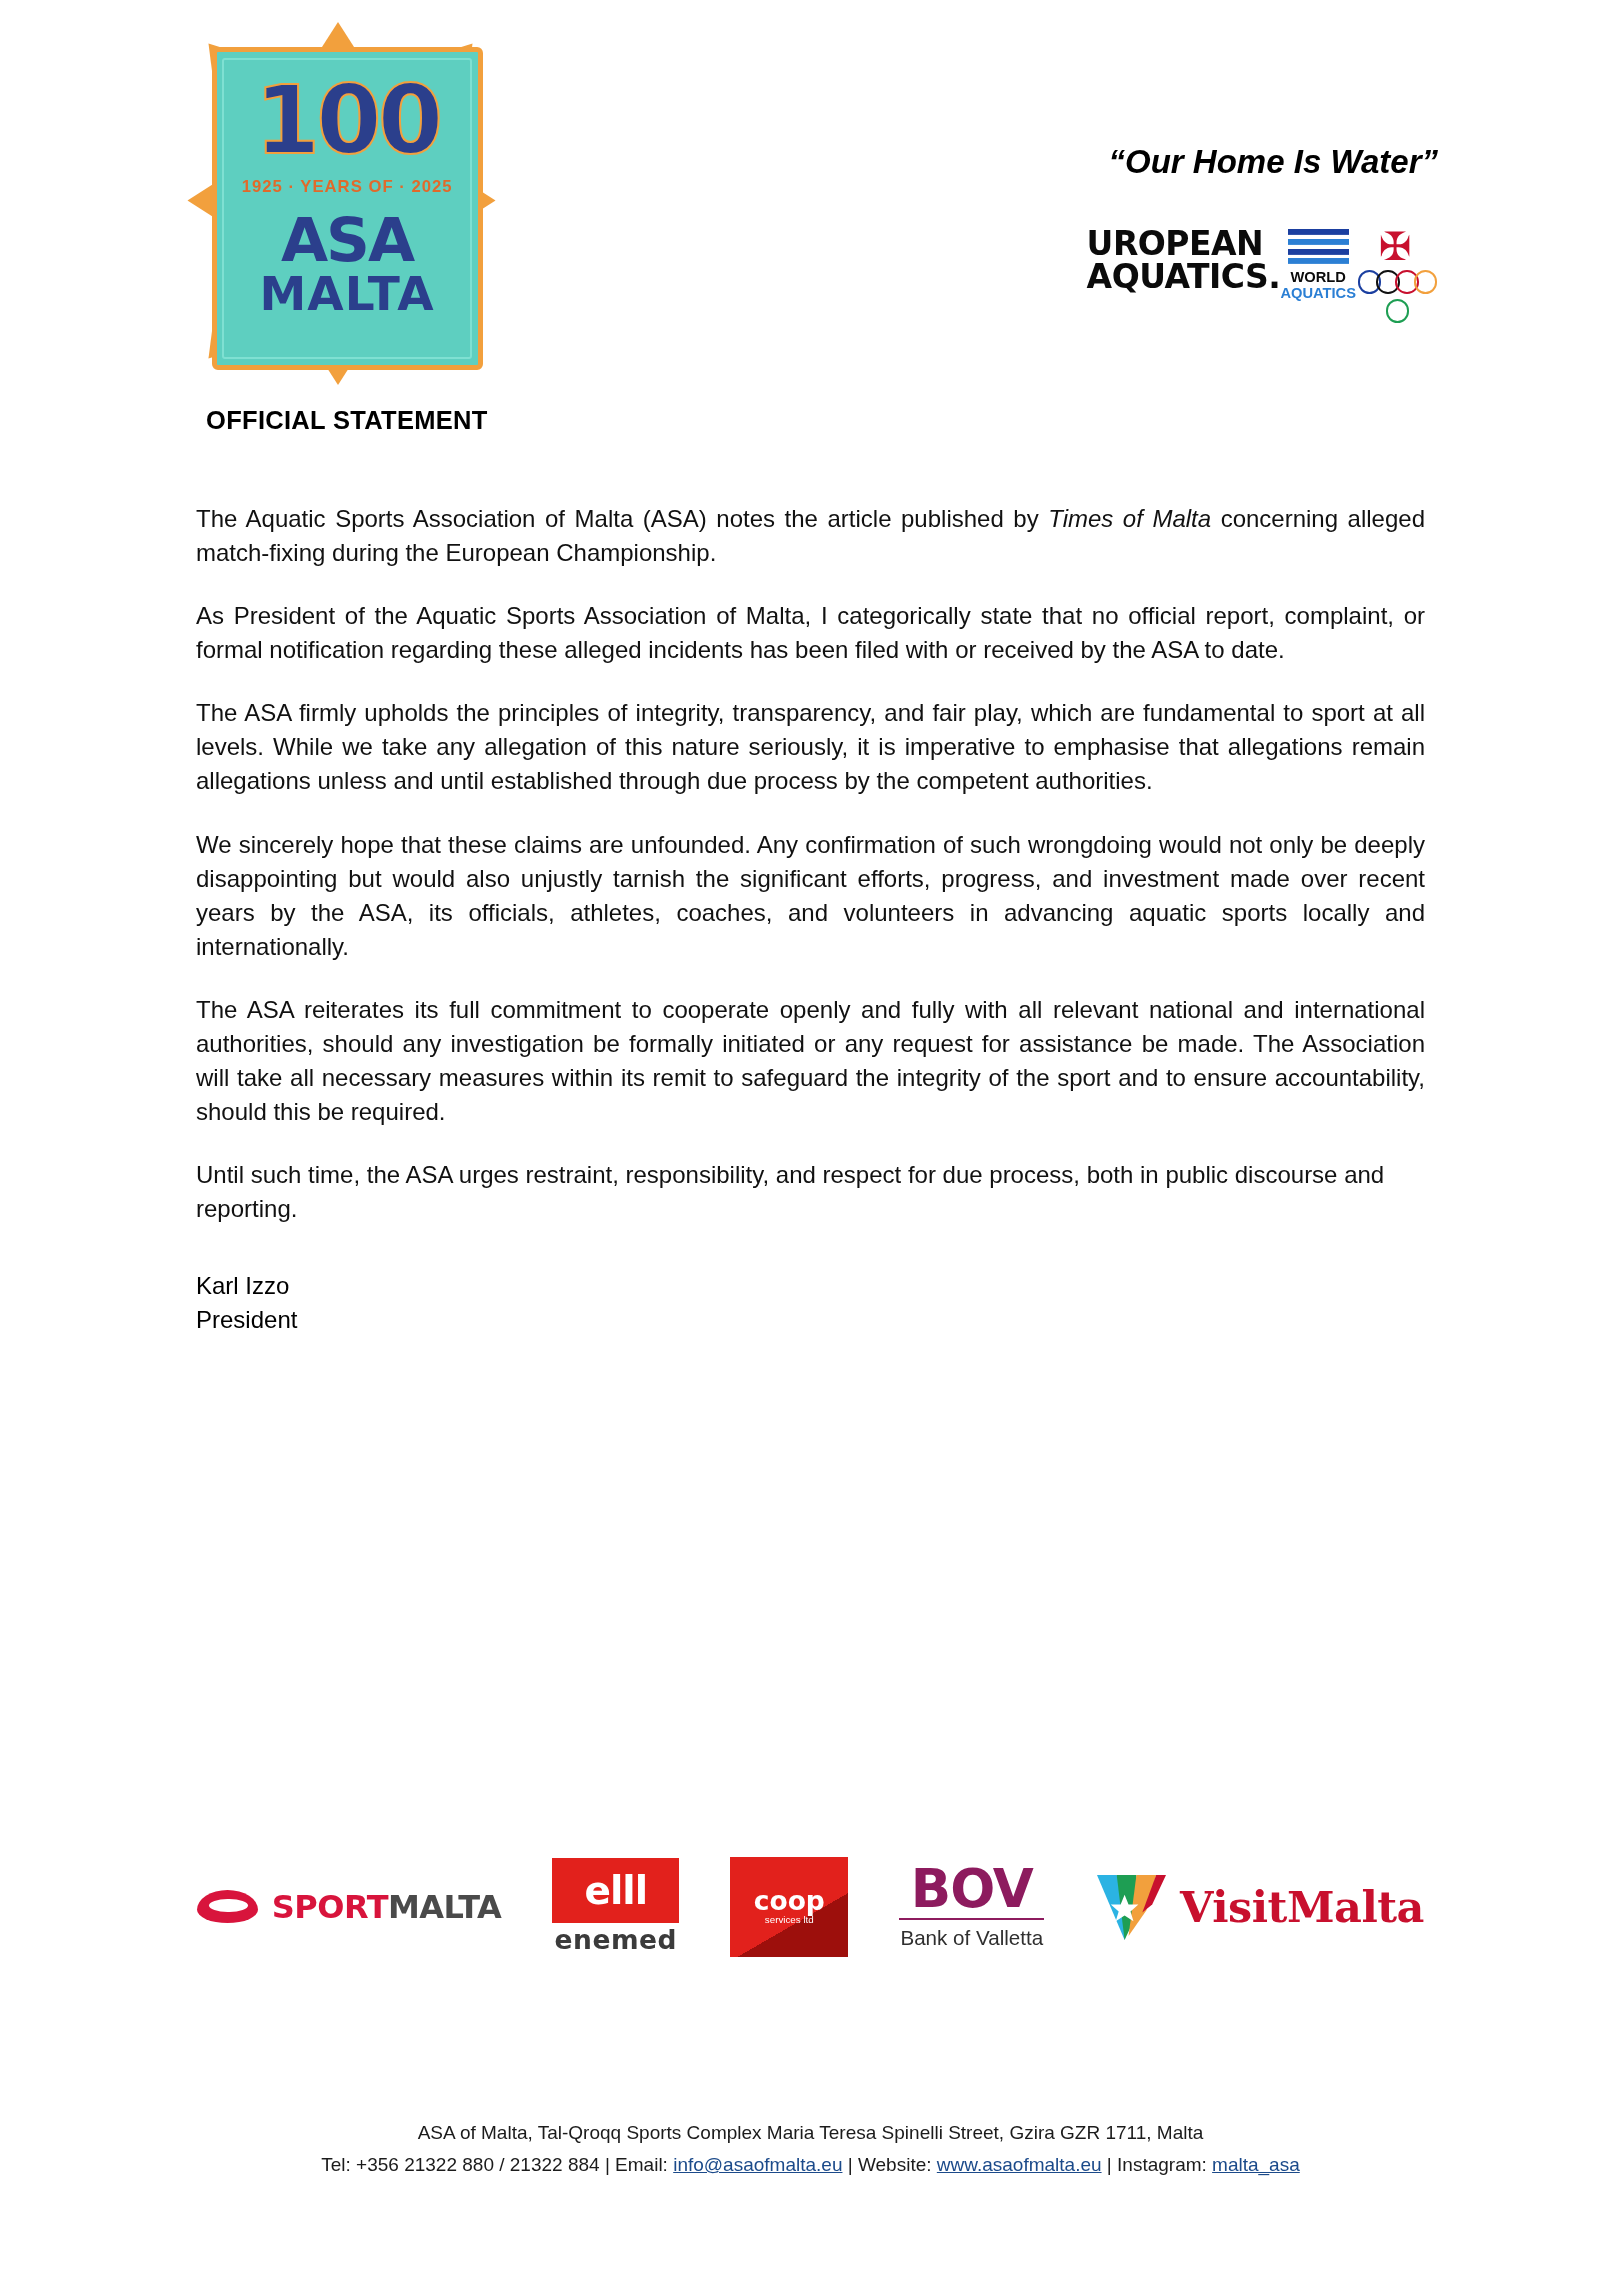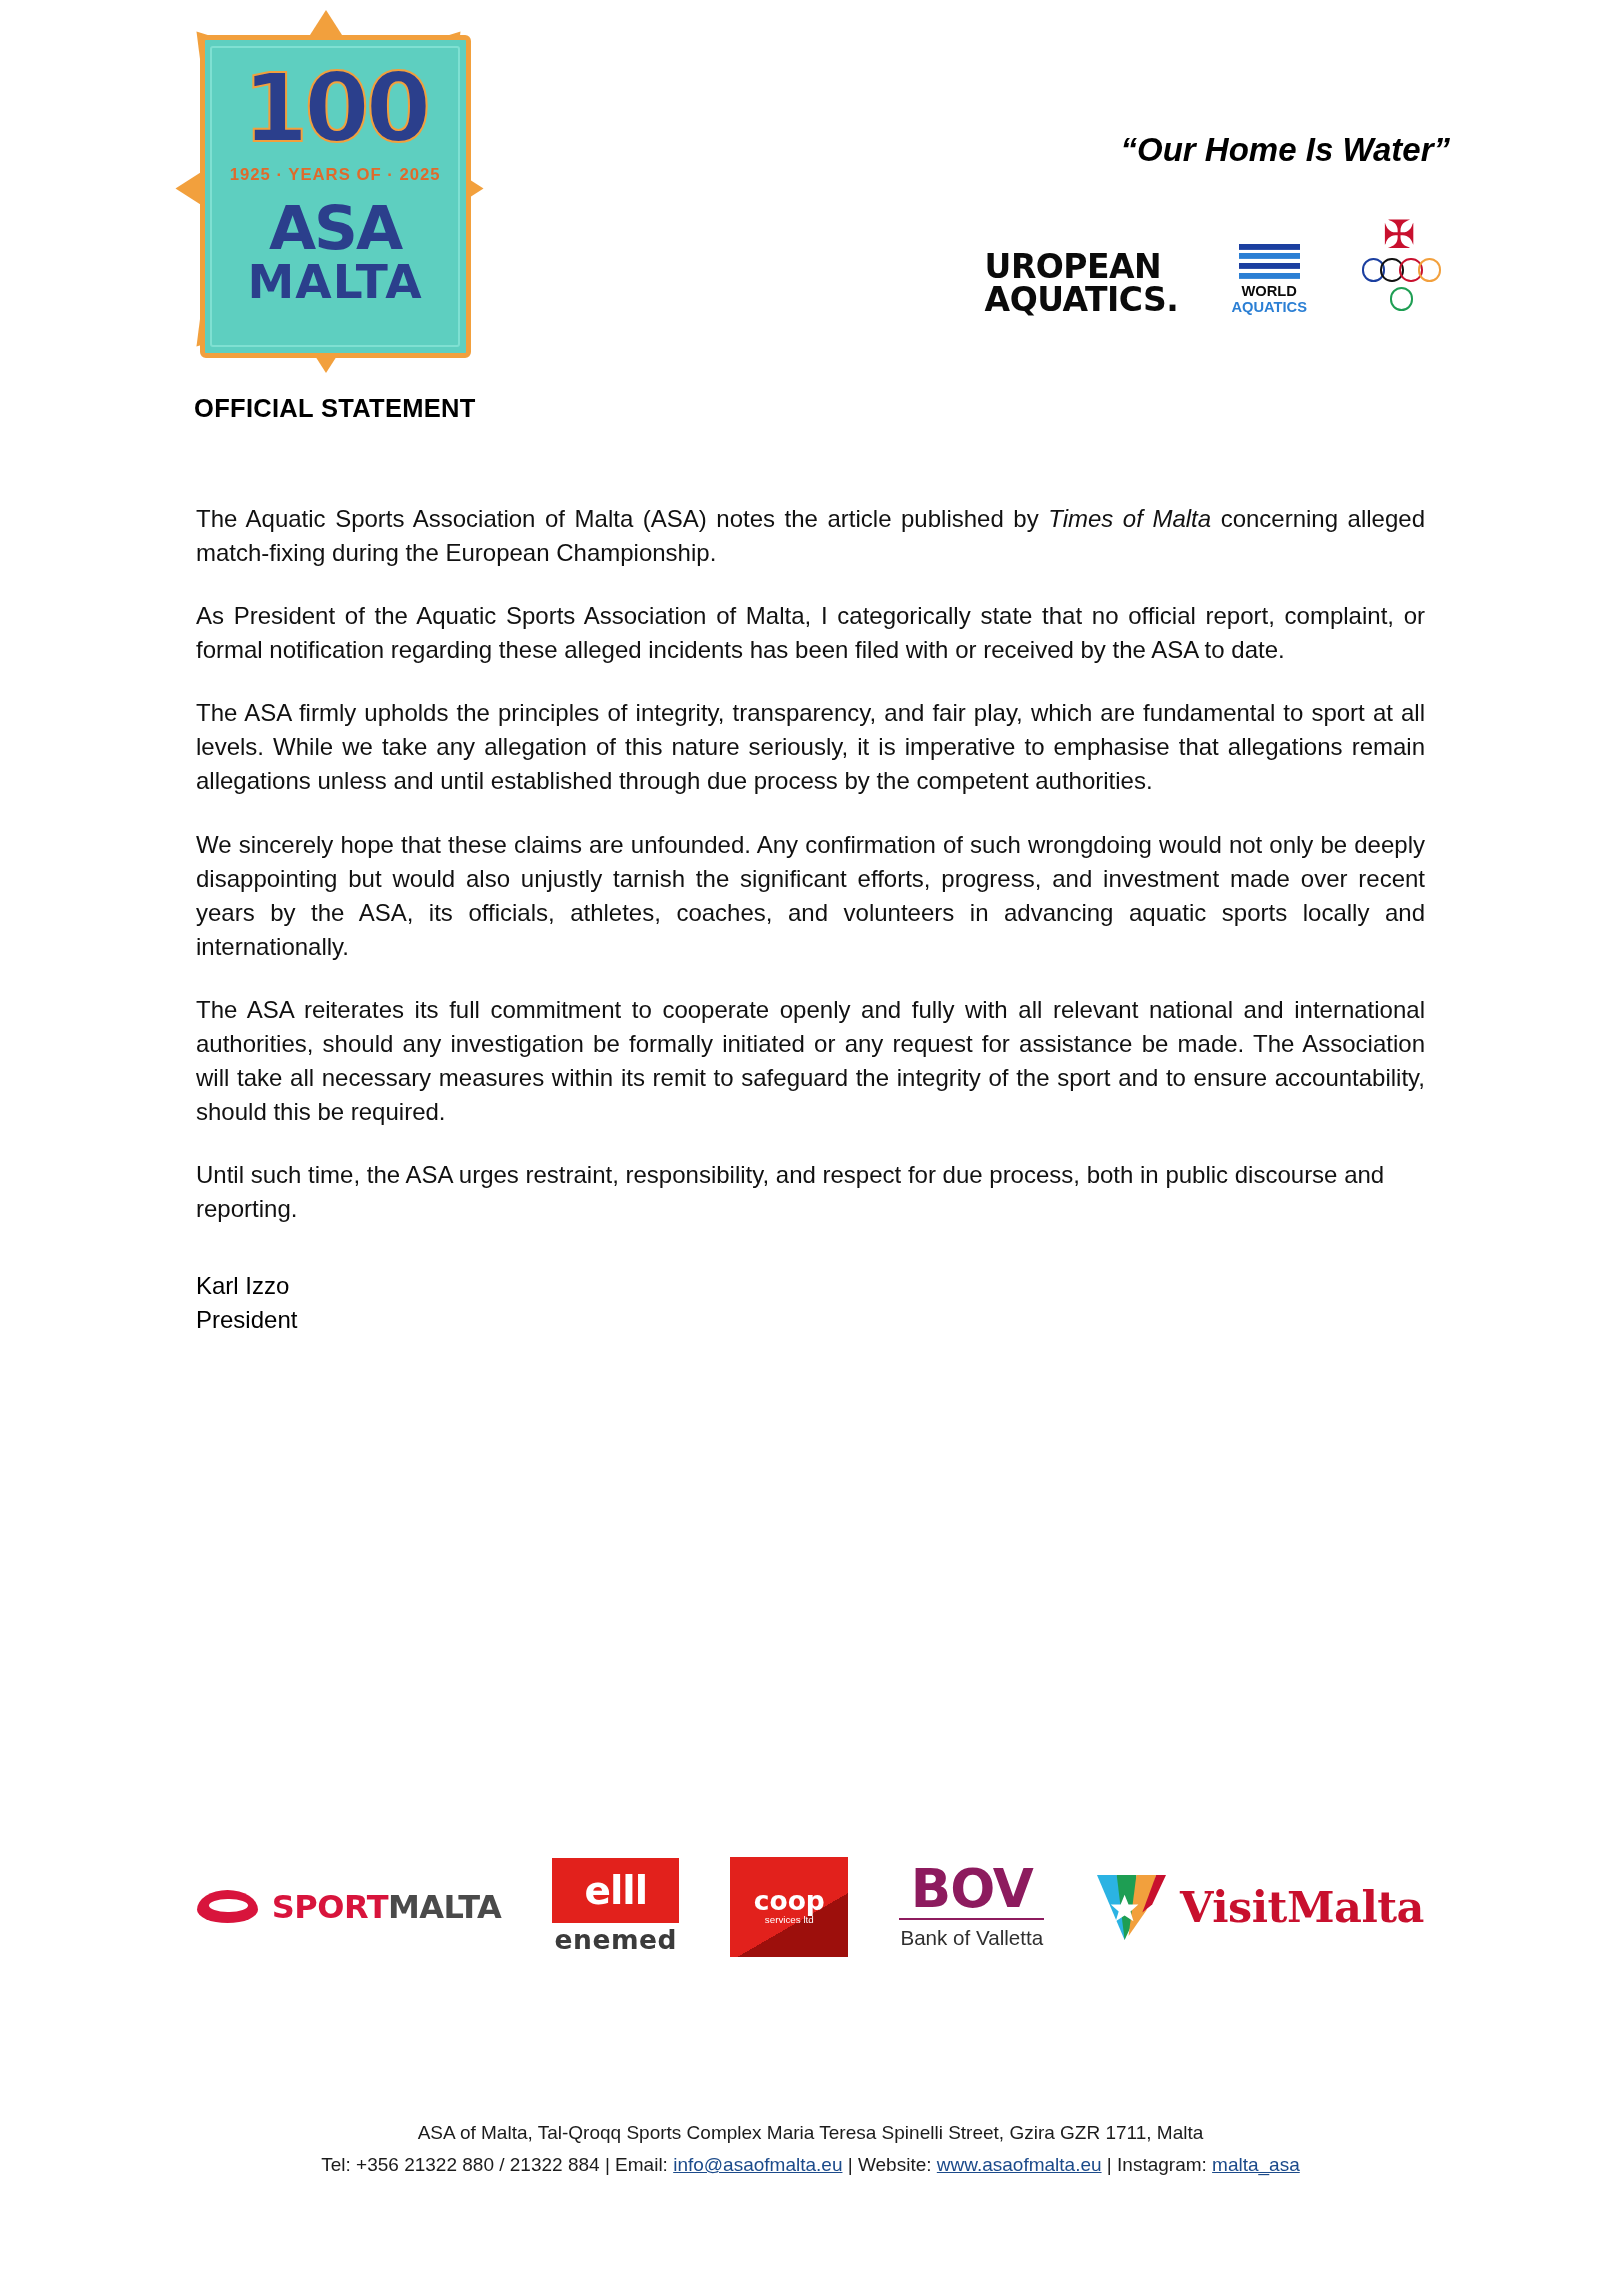--- a/index.html
+++ b/index.html
@@ -13,21 +13,21 @@
     font-family: "Liberation Sans", sans-serif;
     color: #000000;
     position: relative;
     overflow: hidden;
   }
   .page {
     position: relative;
     width: 1621px;
     height: 1621px;
     box-sizing: border-box;
-    padding: 4px;
+    padding: 16px;
   }
 
   
   .header {
     position: relative;
     height: 412px;
   }
   .logo-asa {
     position: absolute;
     left: 174px;
@@ -115,25 +115,24 @@
     font-family: "Liberation Sans", sans-serif;
     font-style: italic;
     font-weight: bold;
     font-size: 33px;
     color: #000000;
     white-space: nowrap;
   }
 
   .fed-logos {
     position: absolute;
-    right: 179px;
+    right: 171px;
     top: 211px;
     display: flex;
-    align-items: flex-end;
-    gap: 53px;
+    align-items: flex-start;
   }
   .euro-aq {
     font-family: "DejaVu Sans", sans-serif;
     font-weight: bold;
     font-size: 33px;
     line-height: 33px;
     color: #0b0b0b;
     letter-spacing: -0.5px;
   }
   .euro-aq .line2 { display:block; }

